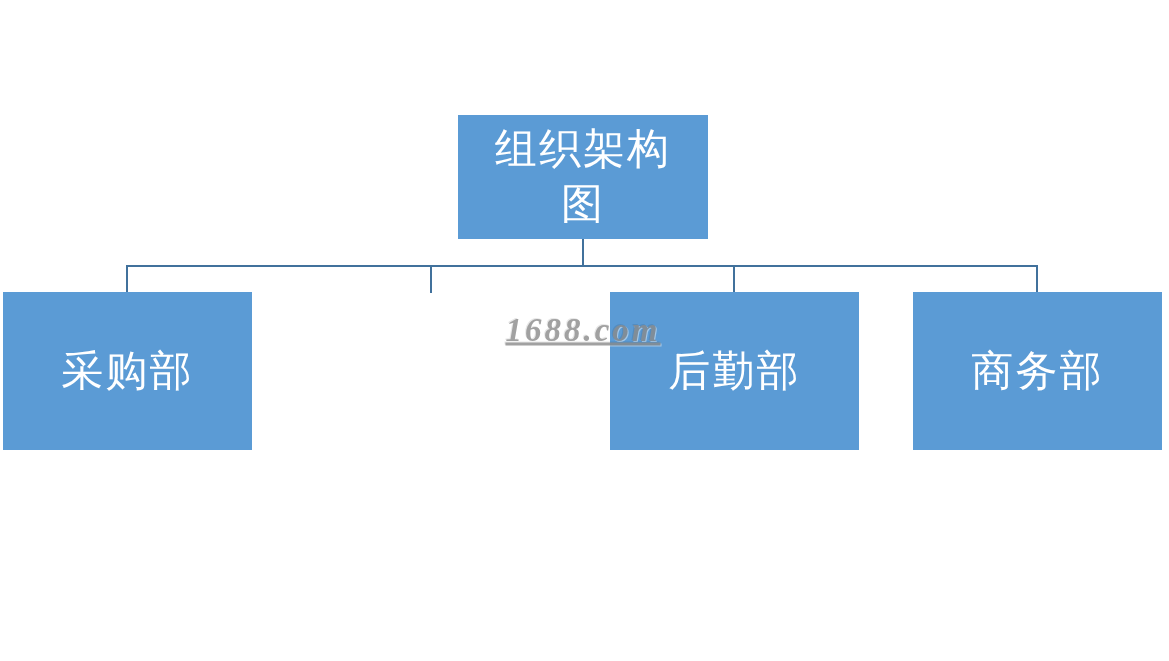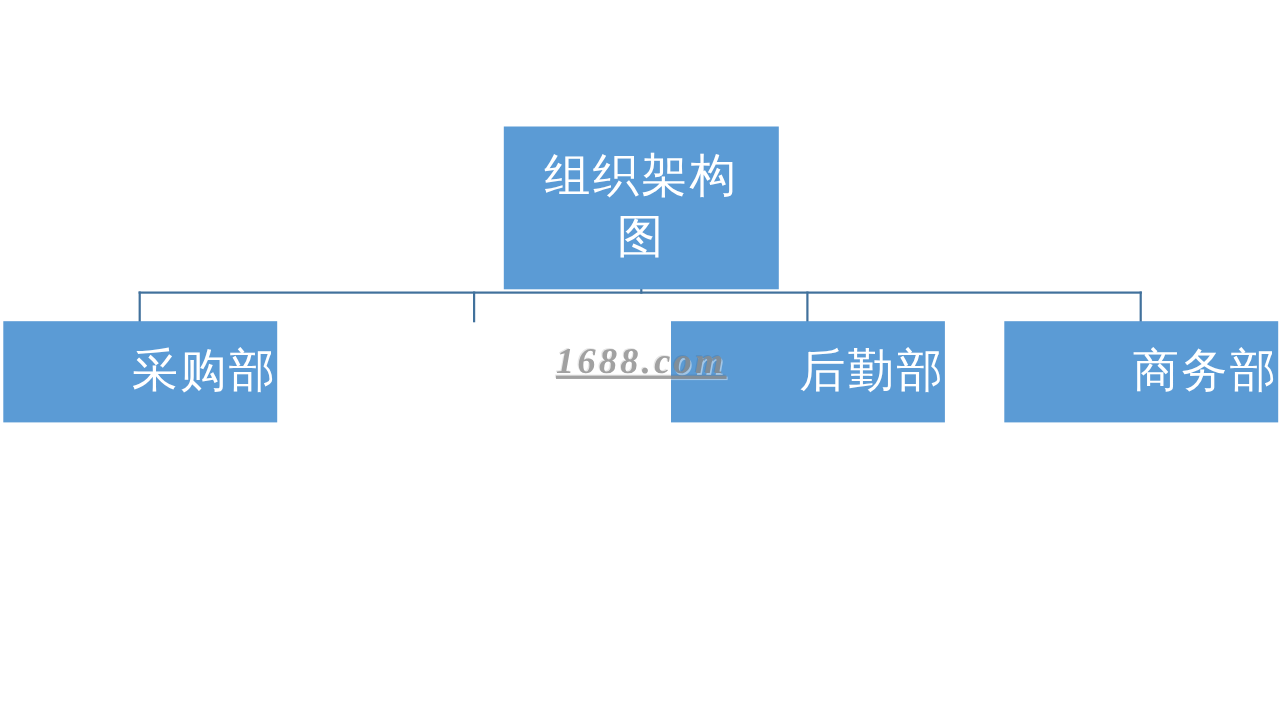--- a/index.html
+++ b/index.html
@@ -30,26 +30,26 @@
     align-items: center;
     justify-content: center;
     text-align: center;
     font-size: 42px;
     letter-spacing: 0.05em;
     line-height: 1.3;
     z-index: 2;
   }
   .node-root {
     left: 458px; top: 115px;
-    width: 250px; height: 148px;
+    width: 250px; height: 124px;
     padding: 0 28px;
   }
   .node-child {
     top: 292px;
-    width: 249px; height: 92px; justify-content: flex-end;
+    width: 249px; height: 158px;
   }
   .node-child-0 { left: 3px; }
   .node-child-1 { left: 307px; }
   .node-child-2 { left: 610px; }
   .node-child-3 { left: 913px; }
   .connector {
     position: absolute;
     background: var(--connector);
     z-index: 1;
   }

